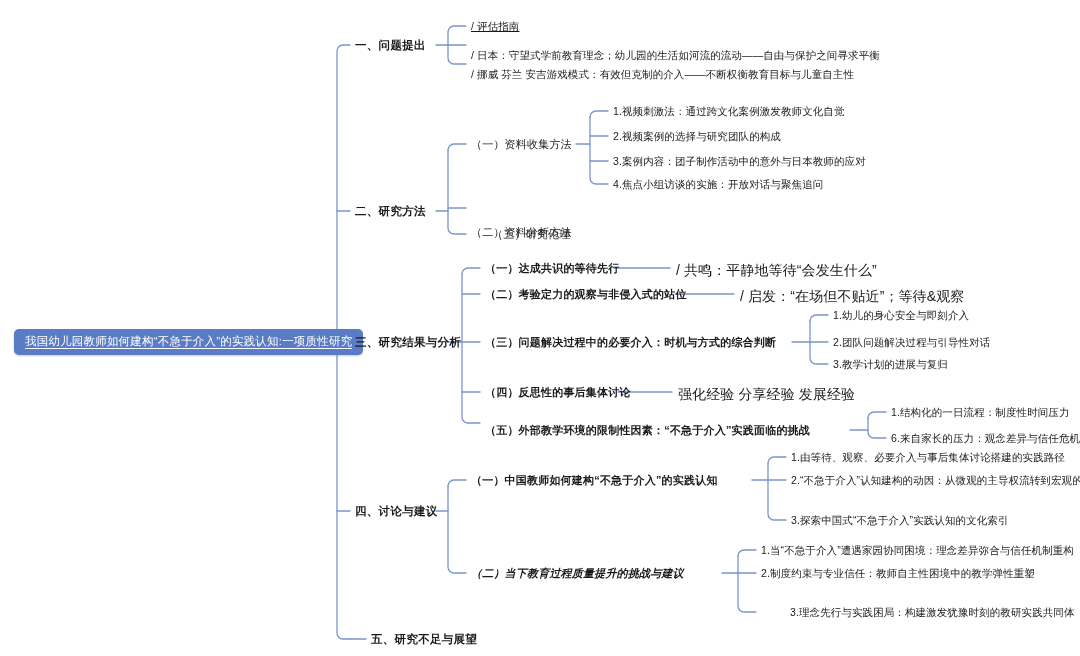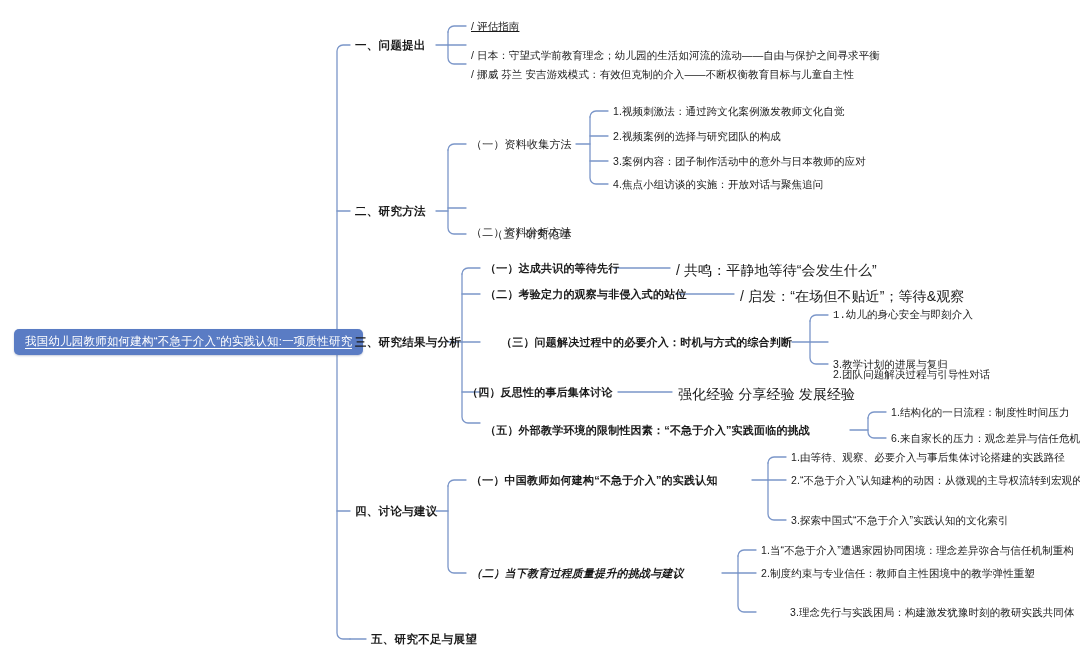--- a/index.html
+++ b/index.html
@@ -128,26 +128,26 @@
   <div class="node lv3" style="left:613px;top:179px;">4.焦点小组访谈的实施：开放对话与聚焦追问</div>
 
   <div class="node lv1" style="left:355px;top:337px;">三、研究结果与分析</div>
 
   <div class="node lv2 bold" style="left:485px;top:263px;">（一）达成共识的等待先行</div>
   <div class="node note" style="left:676px;top:263px;">/ 共鸣：平静地等待“会发生什么”</div>
 
   <div class="node lv2 bold" style="left:485px;top:289px;">（二）考验定力的观察与非侵入式的站位</div>
   <div class="node note" style="left:740px;top:289px;">/ 启发：“在场但不贴近”；等待&amp;观察</div>
 
-  <div class="node lv2 bold" style="left:485px;top:337px;margin-left:16px;">（三）问题解决过程中的必要介入：时机与方式的综合判断</div>
-  <div class="node lv3" style="left:833px;top:310px;font-family:Liberation Mono, monospace;">1.幼儿的身心安全与即刻介入</div>
-  <div class="node lv3" style="left:833px;top:337px;margin-top:32px;">2.团队问题解决过程与引导性对话</div>
+  <div class="node lv2 bold" style="left:485px;top:337px;">（三）问题解决过程中的必要介入：时机与方式的综合判断</div>
+  <div class="node lv3" style="left:833px;top:310px;">1.幼儿的身心安全与即刻介入</div>
+  <div class="node lv3" style="left:833px;top:337px;">2.团队问题解决过程与引导性对话</div>
   <div class="node lv3" style="left:833px;top:359px;">3.教学计划的进展与复归</div>
 
-  <div class="node lv2 bold" style="left:467px;top:387px;">（四）反思性的事后集体讨论</div>
+  <div class="node lv2 bold" style="left:485px;top:387px;">（四）反思性的事后集体讨论</div>
   <div class="node note" style="left:678px;top:387px;">强化经验 分享经验 发展经验</div>
 
   <div class="node lv2 bold" style="left:485px;top:425px;">（五）外部教学环境的限制性因素：“不急于介入”实践面临的挑战</div>
   <div class="node lv3" style="left:891px;top:407px;">1.结构化的一日流程：制度性时间压力</div>
   <div class="node lv3" style="left:891px;top:433px;">6.来自家长的压力：观念差异与信任危机</div>
 
   <div class="node lv1" style="left:355px;top:506px;">四、讨论与建议</div>
 
   <div class="node lv2 bold" style="left:471px;top:475px;">（一）中国教师如何建构“不急于介入”的实践认知</div>
   <div class="node lv3" style="left:791px;top:452px;">1.由等待、观察、必要介入与事后集体讨论搭建的实践路径</div>

